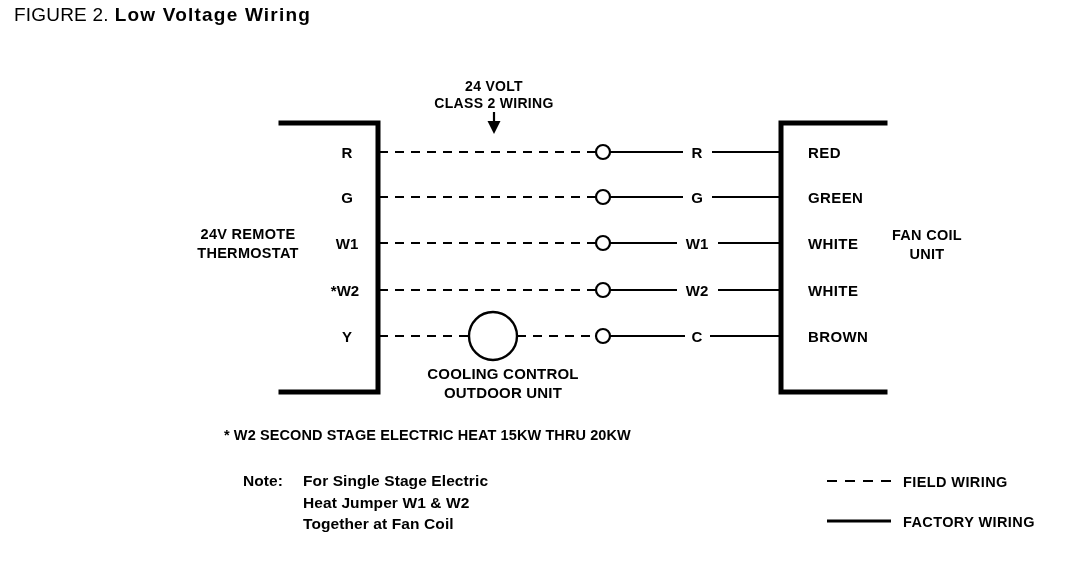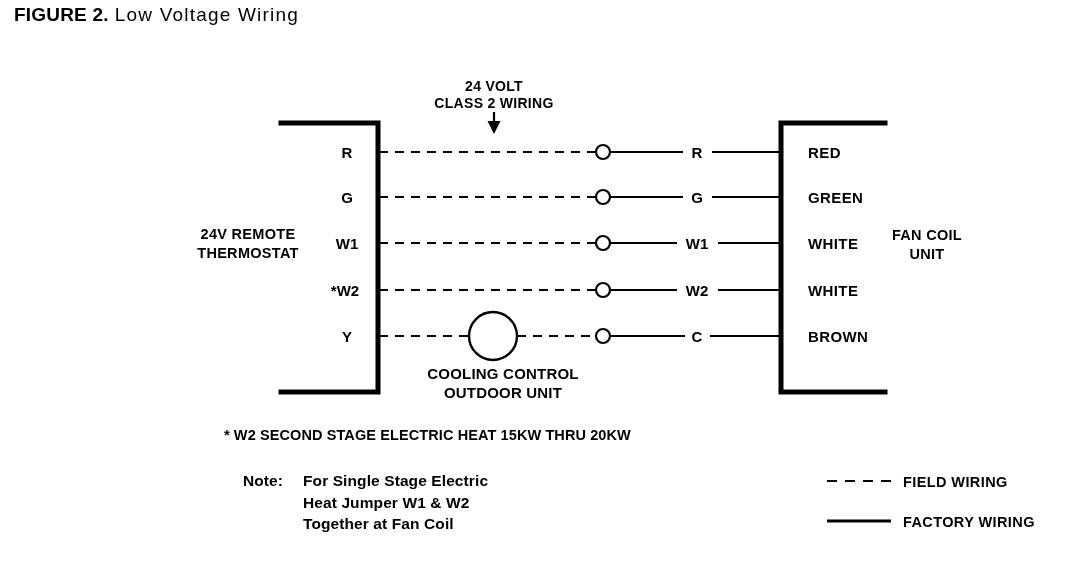--- a/index.html
+++ b/index.html
@@ -23,24 +23,24 @@
   }
   .fig-title {
     position: absolute;
     left: 14px;
     top: 4px;
     font-size: 19px;
     letter-spacing: 0.2px;
     white-space: nowrap;
   }
   .fig-title .lbl {
-    font-weight: bold;
+    font-weight: normal;
   }
   .fig-title .cap {
-    font-weight: normal;
+    font-weight: bold;
     margin-left: 6px;
     letter-spacing: 1.2px;
   }
   svg#diagram {
     position: absolute;
     left: 0;
     top: 0;
     width: 1088px;
     height: 563px;
     display: block;

